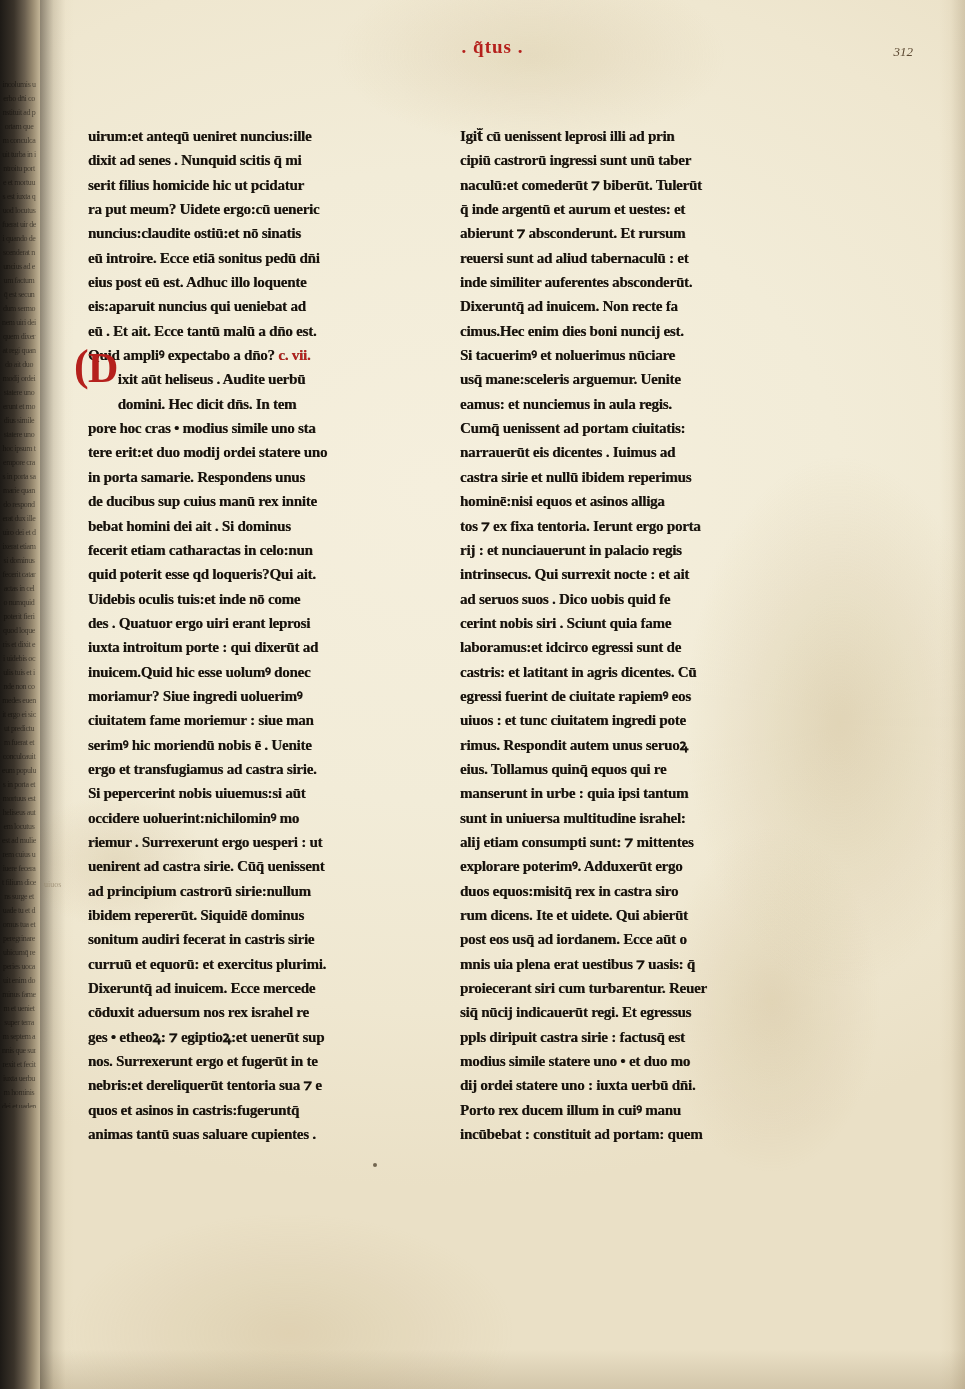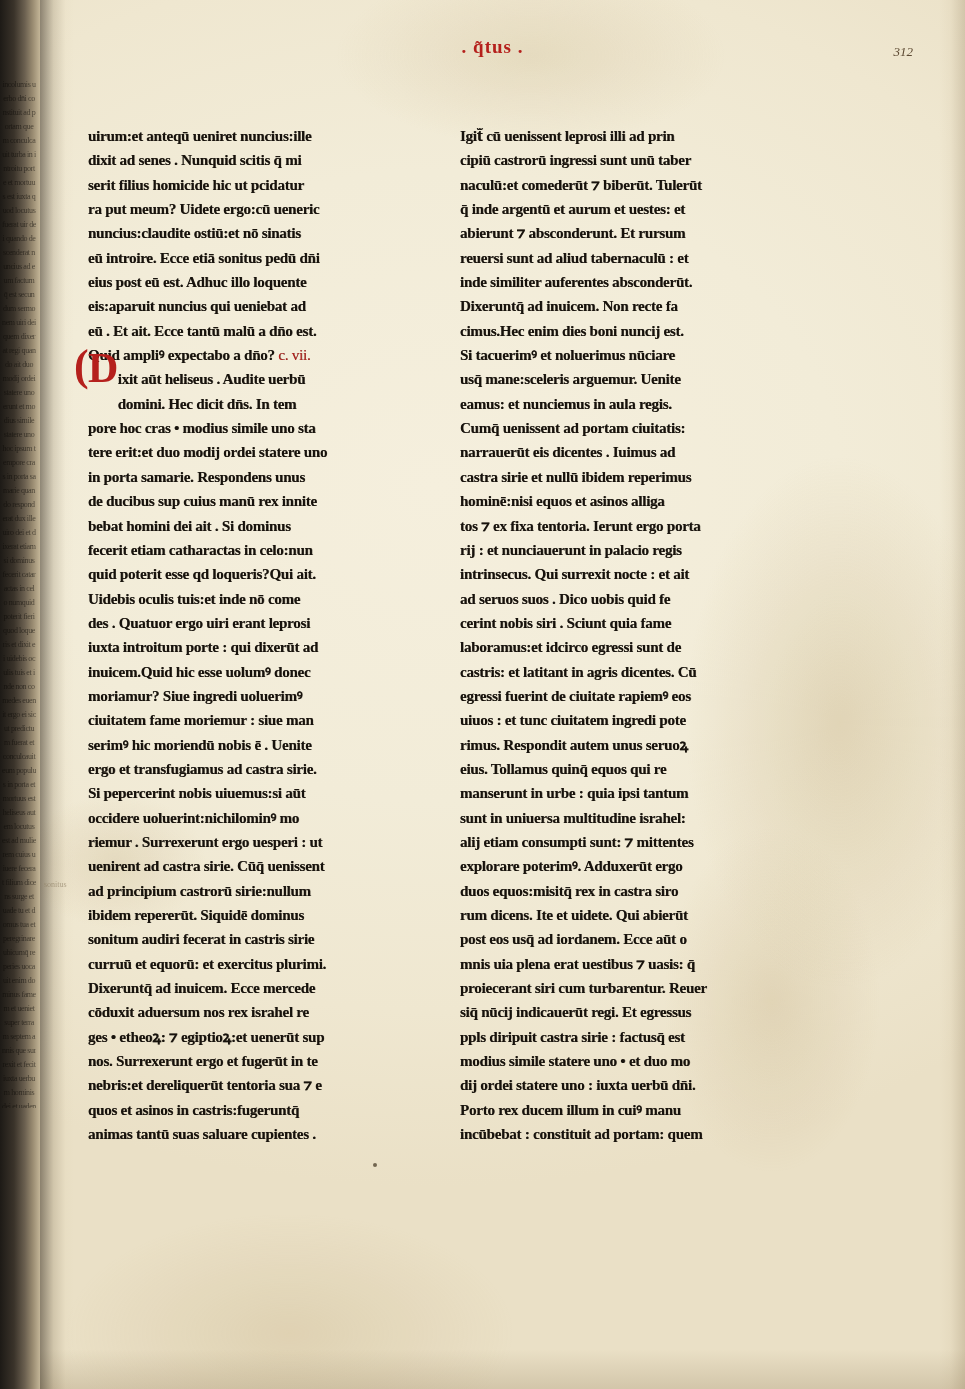--- a/index.html
+++ b/index.html
@@ -139,21 +139,21 @@
     transform: scaleX(0.99);
     transform-origin: left center;
     font-weight: bold;
     text-shadow: 0.35px 0 0 rgba(20,14,8,0.55);
   }
   .col .line.just {
     
   }
   .rubric {
     color: #b5201c;
-    font-weight: normal;
+    font-weight: bold;
     text-align: right;
   }
 
   
   .dropcap {
     position: absolute;
     left: -16px;
     top: 222px;
     width: 46px;
     height: 44px;
@@ -308,15 +308,15 @@
         <div class="line just">ppls diripuit castra sirie : factusq̄ est</div>
         <div class="line just">modius simile statere uno • et duo mo</div>
         <div class="line just">dij ordei statere uno : iuxta uerbū dn̄i.</div>
         <div class="line just">Porto rex ducem illum in cuiꝰ manu</div>
         <div class="line just">incūbebat : constituit ad portam: quem</div>
       </div>
 
   </div>
 
   <div id="mid-dot"></div>
-  <div id="margin-note">sonitus</div>
+  <div id="margin-note">uiuos</div>
 
 </div>
 
 </body></html>

